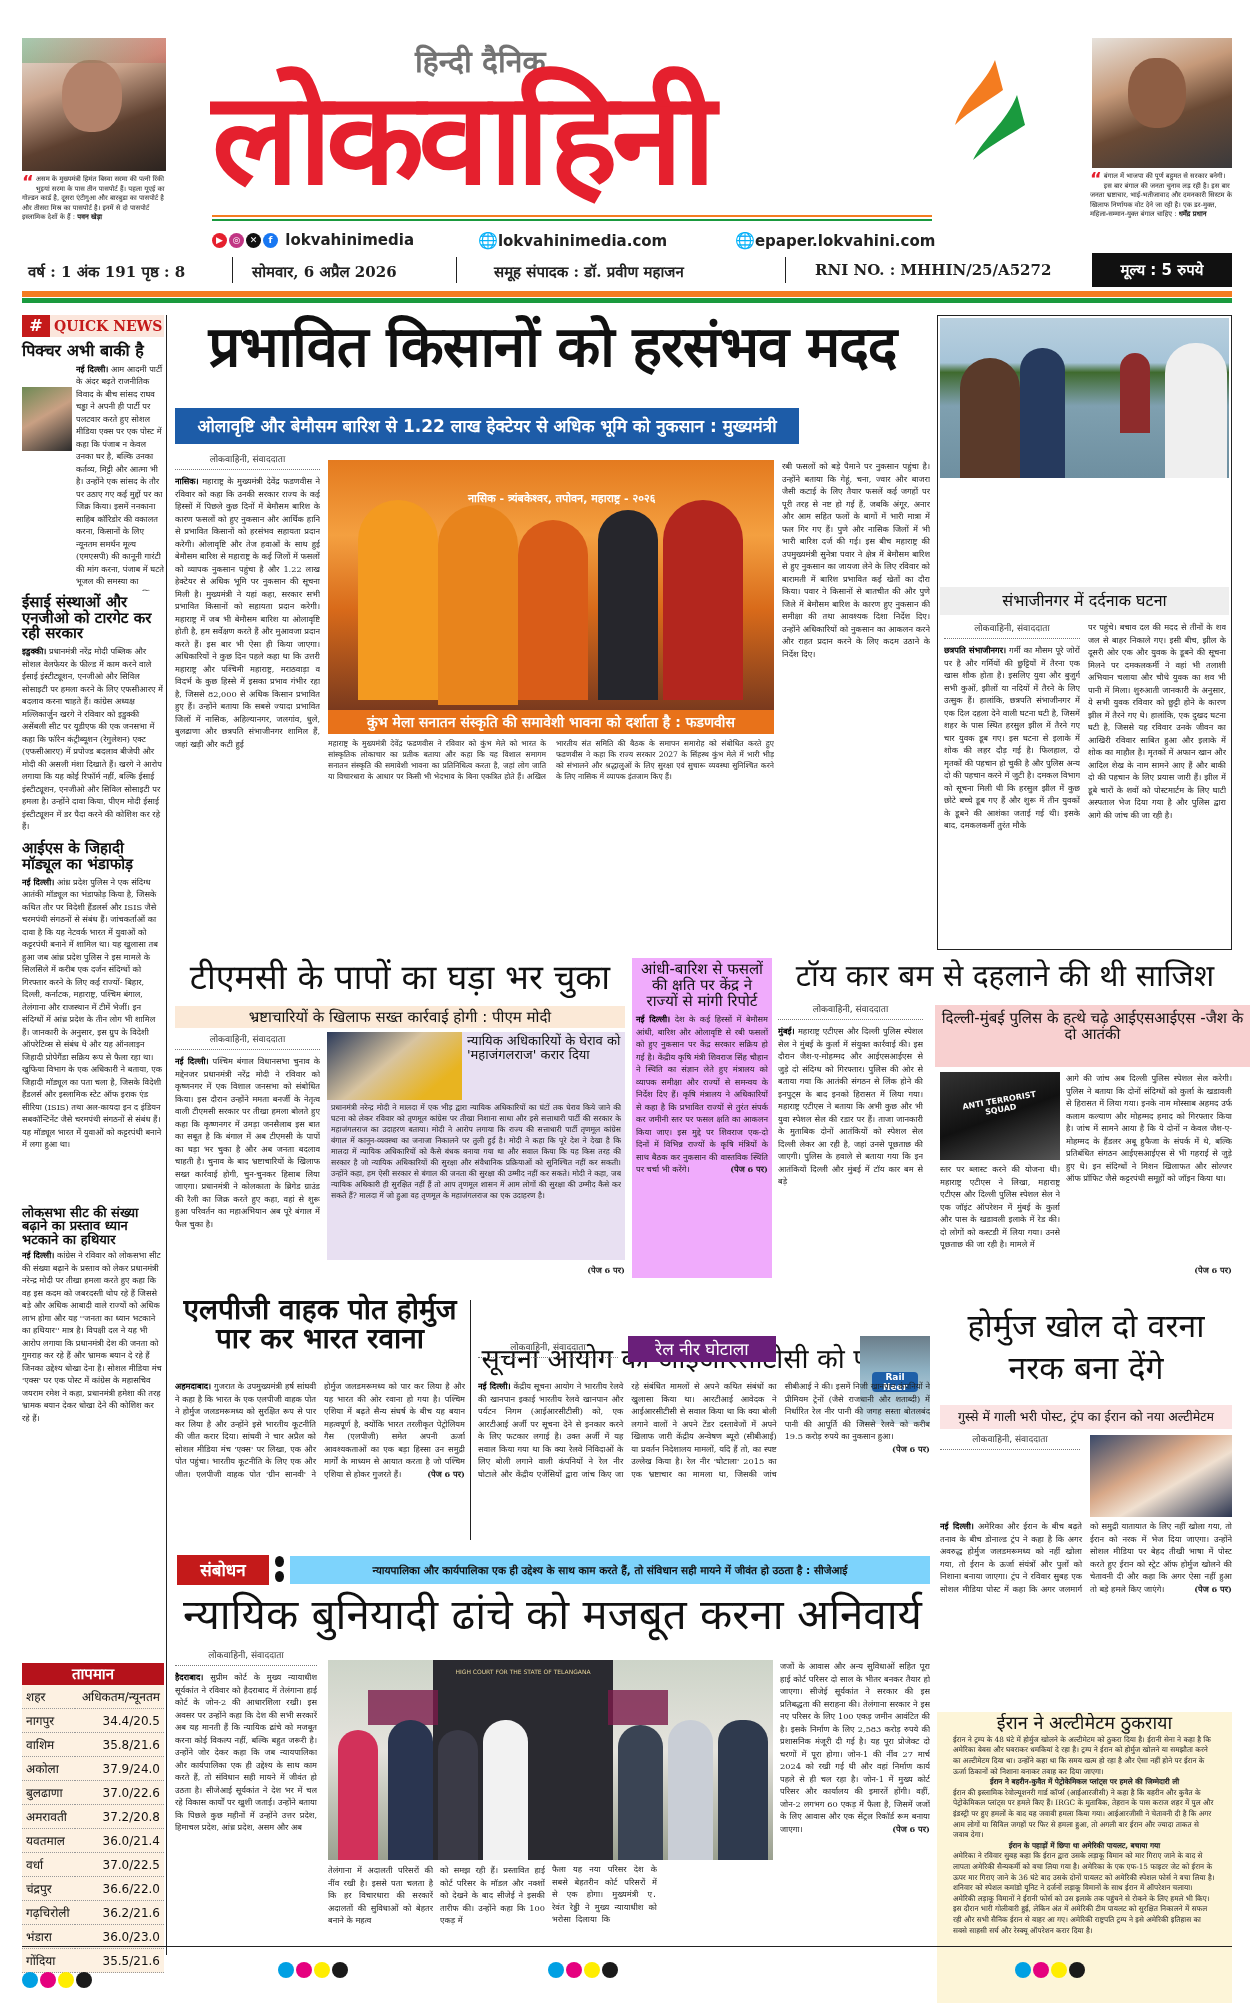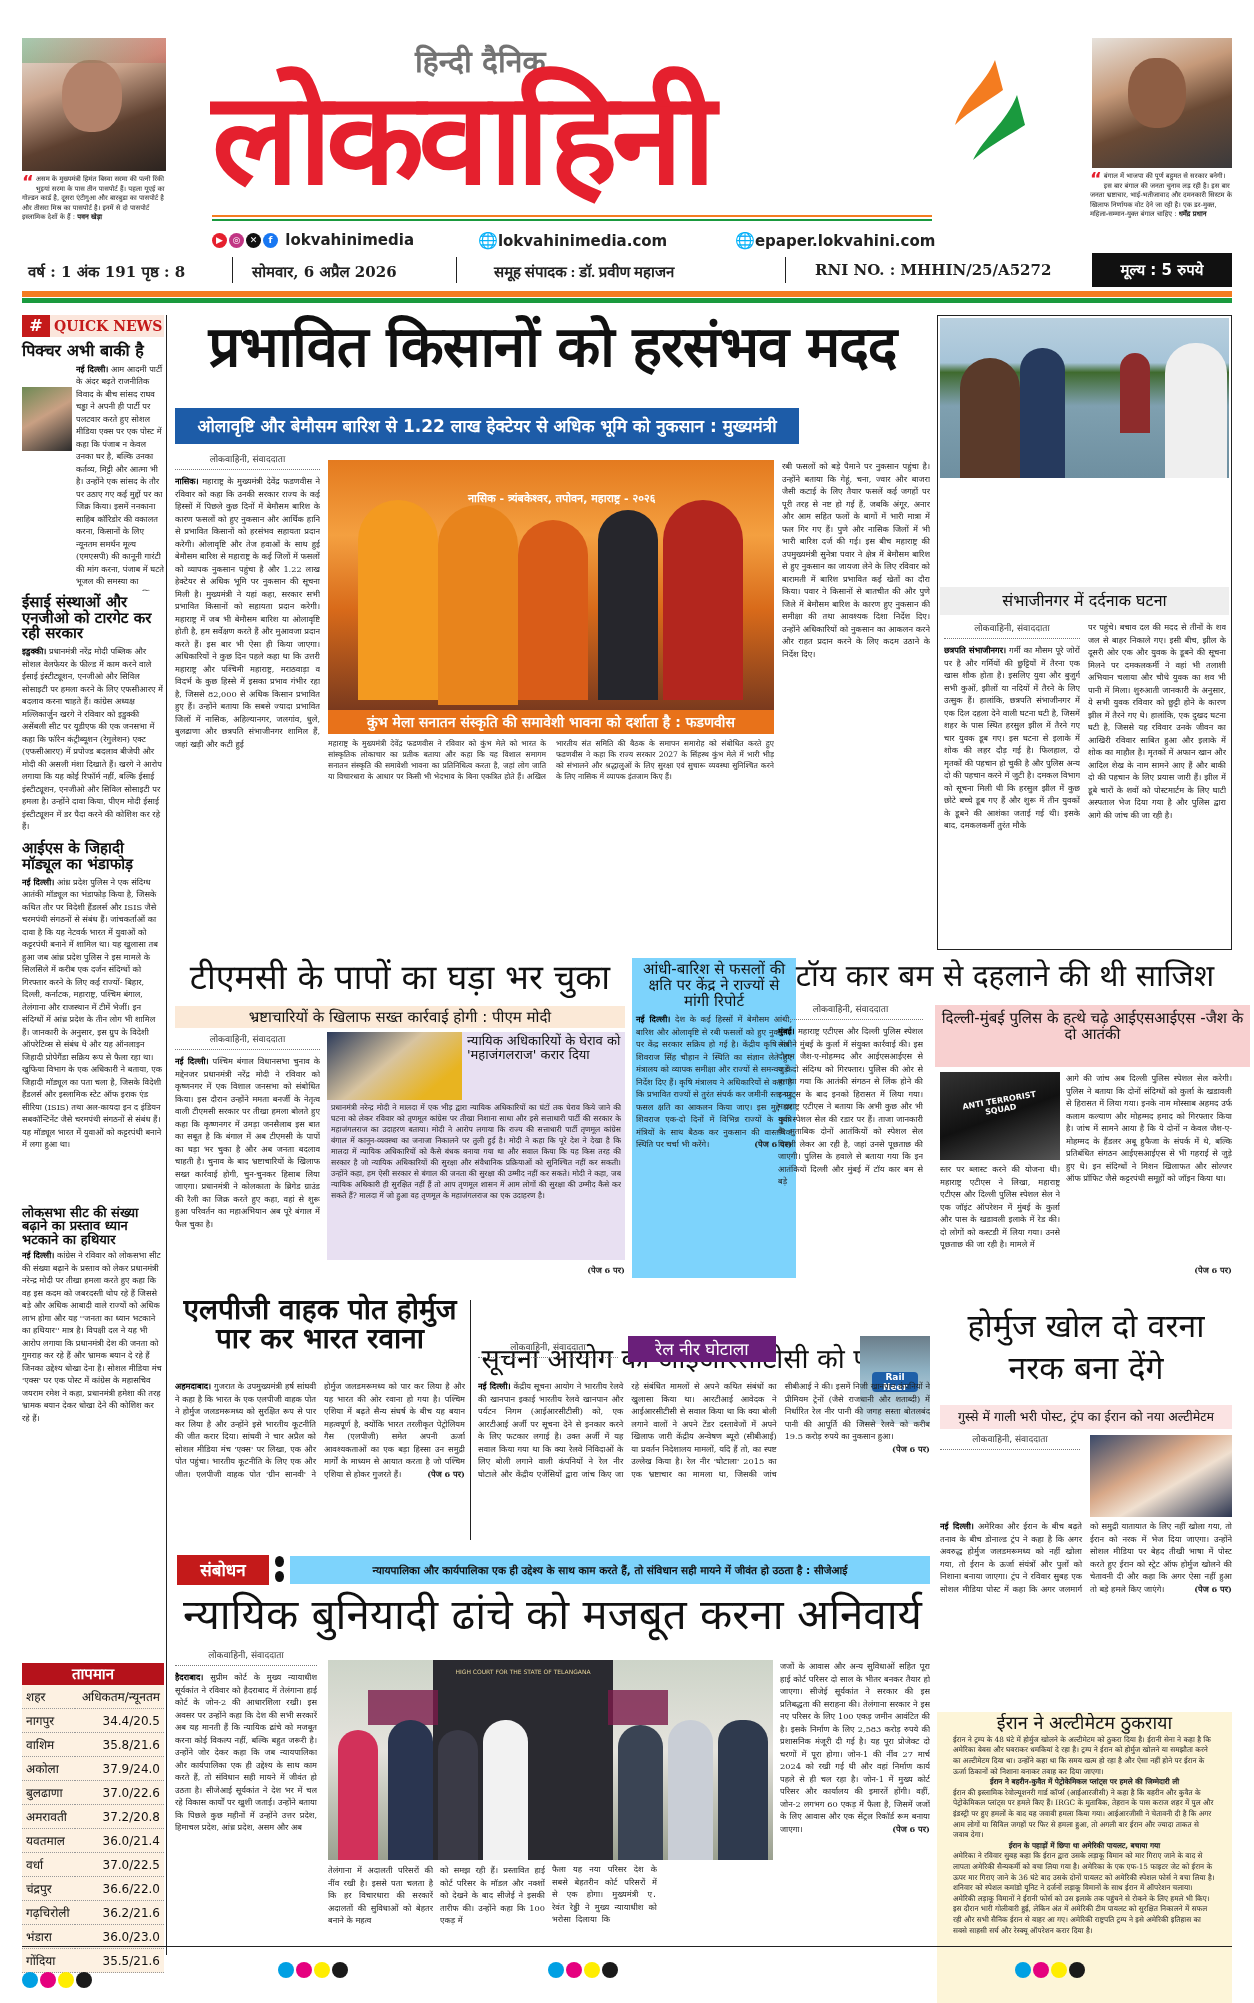--- a/index.html
+++ b/index.html
@@ -63,21 +63,21 @@
   </div>
   <div class="abs" style="left:1090px;top:172px;width:144px;font-size:6.8px;line-height:9.5px;color:#222;">
     <span style="font-size:18px;font-weight:bold;color:#e5202e;float:left;line-height:14px;margin-right:2px;">“</span>
     <span>बंगाल में भाजपा की पूर्ण बहुमत से सरकार बनेगी। इस बार बंगाल की जनता चुनाव लड़ रही है। इस बार जनता भ्रष्टाचार, भाई-भतीजावाद और दमनकारी सिस्टम के खिलाफ निर्णायक वोट देने जा रही है। एक डर-मुक्त, महिला-सम्मान-युक्त बंगाल चाहिए :</span> <b>धर्मेंद्र प्रधान</b>
   </div>
 
   <div class="abs infobar" style="left:28px;top:261px;">वर्ष : 1 अंक 191 पृष्ठ : 8</div>
   <div class="rule-v" style="left:232px;top:257px;height:26px;"></div>
   <div class="abs infobar" style="left:252px;top:261px;">सोमवार, 6 अप्रैल 2026</div>
   <div class="rule-v" style="left:456px;top:257px;height:26px;"></div>
-  <div class="abs infobar" style="left:494px;top:261px;font-family:Liberation Serif, serif;">समूह संपादक : डॉ. प्रवीण महाजन</div>
+  <div class="abs infobar" style="left:494px;top:261px;">समूह संपादक : डॉ. प्रवीण महाजन</div>
   <div class="rule-v" style="left:785px;top:257px;height:26px;"></div>
   <div class="abs infobar" style="left:815px;top:261px;">RNI NO. : MHHIN/25/A5272</div>
   <div class="abs" style="left:1092px;top:253px;width:140px;height:34px;background:#111;color:#fff;font-weight:bold;font-size:15px;line-height:34px;text-align:center;">मूल्य : 5 रुपये</div>
 
   <div class="abs" style="left:22px;top:291px;width:1210px;height:12px;background:linear-gradient(#f47c20 0 50%,#fff 50% 62%,#1a9a3e 62%);"></div>
 </div>
 
 <div class="abs" style="left:22px;top:315px;width:142px;height:1320px;">
   <div style="display:flex;align-items:center;height:22px;background:#fbe6dc;">
     <span style="background:#c41a1a;color:#fff;font-weight:bold;font-size:16px;width:28px;text-align:center;line-height:22px;">#</span>
@@ -211,21 +211,21 @@
 </div>
 <div class="abs" style="left:327px;top:1032px;width:298px;height:228px;background:#e8e0f2;">
   <div class="photo" style="position:absolute;left:0;top:0;width:135px;height:68px;background:linear-gradient(140deg,#2b3a5a,#d8c4a0 45%,#e8b420 80%);"></div>
   <div class="hd" style="position:absolute;left:140px;top:2px;width:155px;font-size:13px;font-weight:normal;text-align:left;">न्यायिक अधिकारियों के घेराव को 'महाजंगलराज' करार दिया</div>
   <div class="txt" style="position:absolute;left:4px;top:70px;width:290px;height:155px;font-size:7.6px;line-height:11px;"><span>प्रधानमंत्री नरेन्द्र मोदी ने मालदा में एक भीड़ द्वारा न्यायिक अधिकारियों का घंटों तक घेराव किये जाने की घटना को लेकर रविवार को तृणमूल कांग्रेस पर तीखा निशाना साधा और इसे सत्ताधारी पार्टी की सरकार के महाजंगलराज का उदाहरण बताया। मोदी ने आरोप लगाया कि राज्य की सत्ताधारी पार्टी तृणमूल कांग्रेस बंगाल में कानून-व्यवस्था का जनाजा निकालने पर तुली हुई है। मोदी ने कहा कि पूरे देश ने देखा है कि मालदा में न्यायिक अधिकारियों को कैसे बंधक बनाया गया था और सवाल किया कि यह किस तरह की सरकार है जो न्यायिक अधिकारियों की सुरक्षा और संवैधानिक प्रक्रियाओं को सुनिश्चित नहीं कर सकती। उन्होंने कहा, हम ऐसी सरकार से बंगाल की जनता की सुरक्षा की उम्मीद नहीं कर सकते। मोदी ने कहा, जब न्यायिक अधिकारी ही सुरक्षित नहीं हैं तो आप तृणमूल शासन में आम लोगों की सुरक्षा की उम्मीद कैसे कर सकते हैं? मालदा में जो हुआ वह तृणमूल के महाजंगलराज का एक उदाहरण है।</span></div>
 </div>
 <div class="abs txt" style="left:327px;top:1264px;width:298px;height:14px;">
     <span class="page6">(पेज 6 पर)</span>
   </div>
 
-<div class="abs" style="left:632px;top:958px;width:164px;height:320px;background:#7dd3fc;">
+<div class="abs" style="left:632px;top:958px;width:140px;height:320px;background:#f0abfc;">
   <div class="hd" style="font-size:15px;font-weight:normal;padding:4px 2px;">आंधी-बारिश से फसलों की क्षति पर केंद्र ने राज्यों से मांगी रिपोर्ट</div>
   <div class="txt" style="padding:0 4px;height:230px;"><b>नई दिल्ली।</b> <span>देश के कई हिस्सों में बेमौसम आंधी, बारिश और ओलावृष्टि से रबी फसलों को हुए नुकसान पर केंद्र सरकार सक्रिय हो गई है। केंद्रीय कृषि मंत्री शिवराज सिंह चौहान ने स्थिति का संज्ञान लेते हुए मंत्रालय को व्यापक समीक्षा और राज्यों से समन्वय के निर्देश दिए हैं। कृषि मंत्रालय ने अधिकारियों से कहा है कि प्रभावित राज्यों से तुरंत संपर्क कर जमीनी स्तर पर फसल क्षति का आकलन किया जाए। इस मुद्दे पर शिवराज एक-दो दिनों में विभिन्न राज्यों के कृषि मंत्रियों के साथ बैठक कर नुकसान की वास्तविक स्थिति पर चर्चा भी करेंगे।</span> <span class="page6">(पेज 6 पर)</span></div>
 </div>
 
 <div class="abs hd" style="left:778px;top:960px;width:454px;font-size:30px;font-weight:normal;">टॉय कार बम से दहलाने की थी साजिश</div>
 <div class="abs" style="left:778px;top:1002px;width:145px;">
   <div class="byline">लोकवाहिनी, संवाददाता</div>
   <div class="txt" style="height:270px;"><b>मुंबई।</b> <span>महाराष्ट्र एटीएस और दिल्ली पुलिस स्पेशल सेल ने मुंबई के कुर्ला में संयुक्त कार्रवाई की। इस दौरान जैश-ए-मोहम्मद और आईएसआईएस से जुड़े दो संदिग्ध को गिरफ्तार। पुलिस की ओर से बताया गया कि आतंकी संगठन से लिंक होने की इनपुट्स के बाद इनको हिरासत में लिया गया। महाराष्ट्र एटीएस ने बताया कि अभी कुछ और भी युवा स्पेशल सेल की रडार पर हैं। ताजा जानकारी के मुताबिक दोनों आतंकियों को स्पेशल सेल दिल्ली लेकर आ रही है, जहां उनसे पूछताछ की जाएगी। पुलिस के हवाले से बताया गया कि इन आतंकियों दिल्ली और मुंबई में टॉय कार बम से बड़े</span></div>
 </div>
 <div class="abs hd" style="left:935px;top:1005px;width:315px;height:62px;background:#f8d0d0;font-weight:normal;font-size:15px;padding:6px 4px;">दिल्ली-मुंबई पुलिस के हत्थे चढ़े आईएसआईएस -जैश के दो आतंकी</div>

